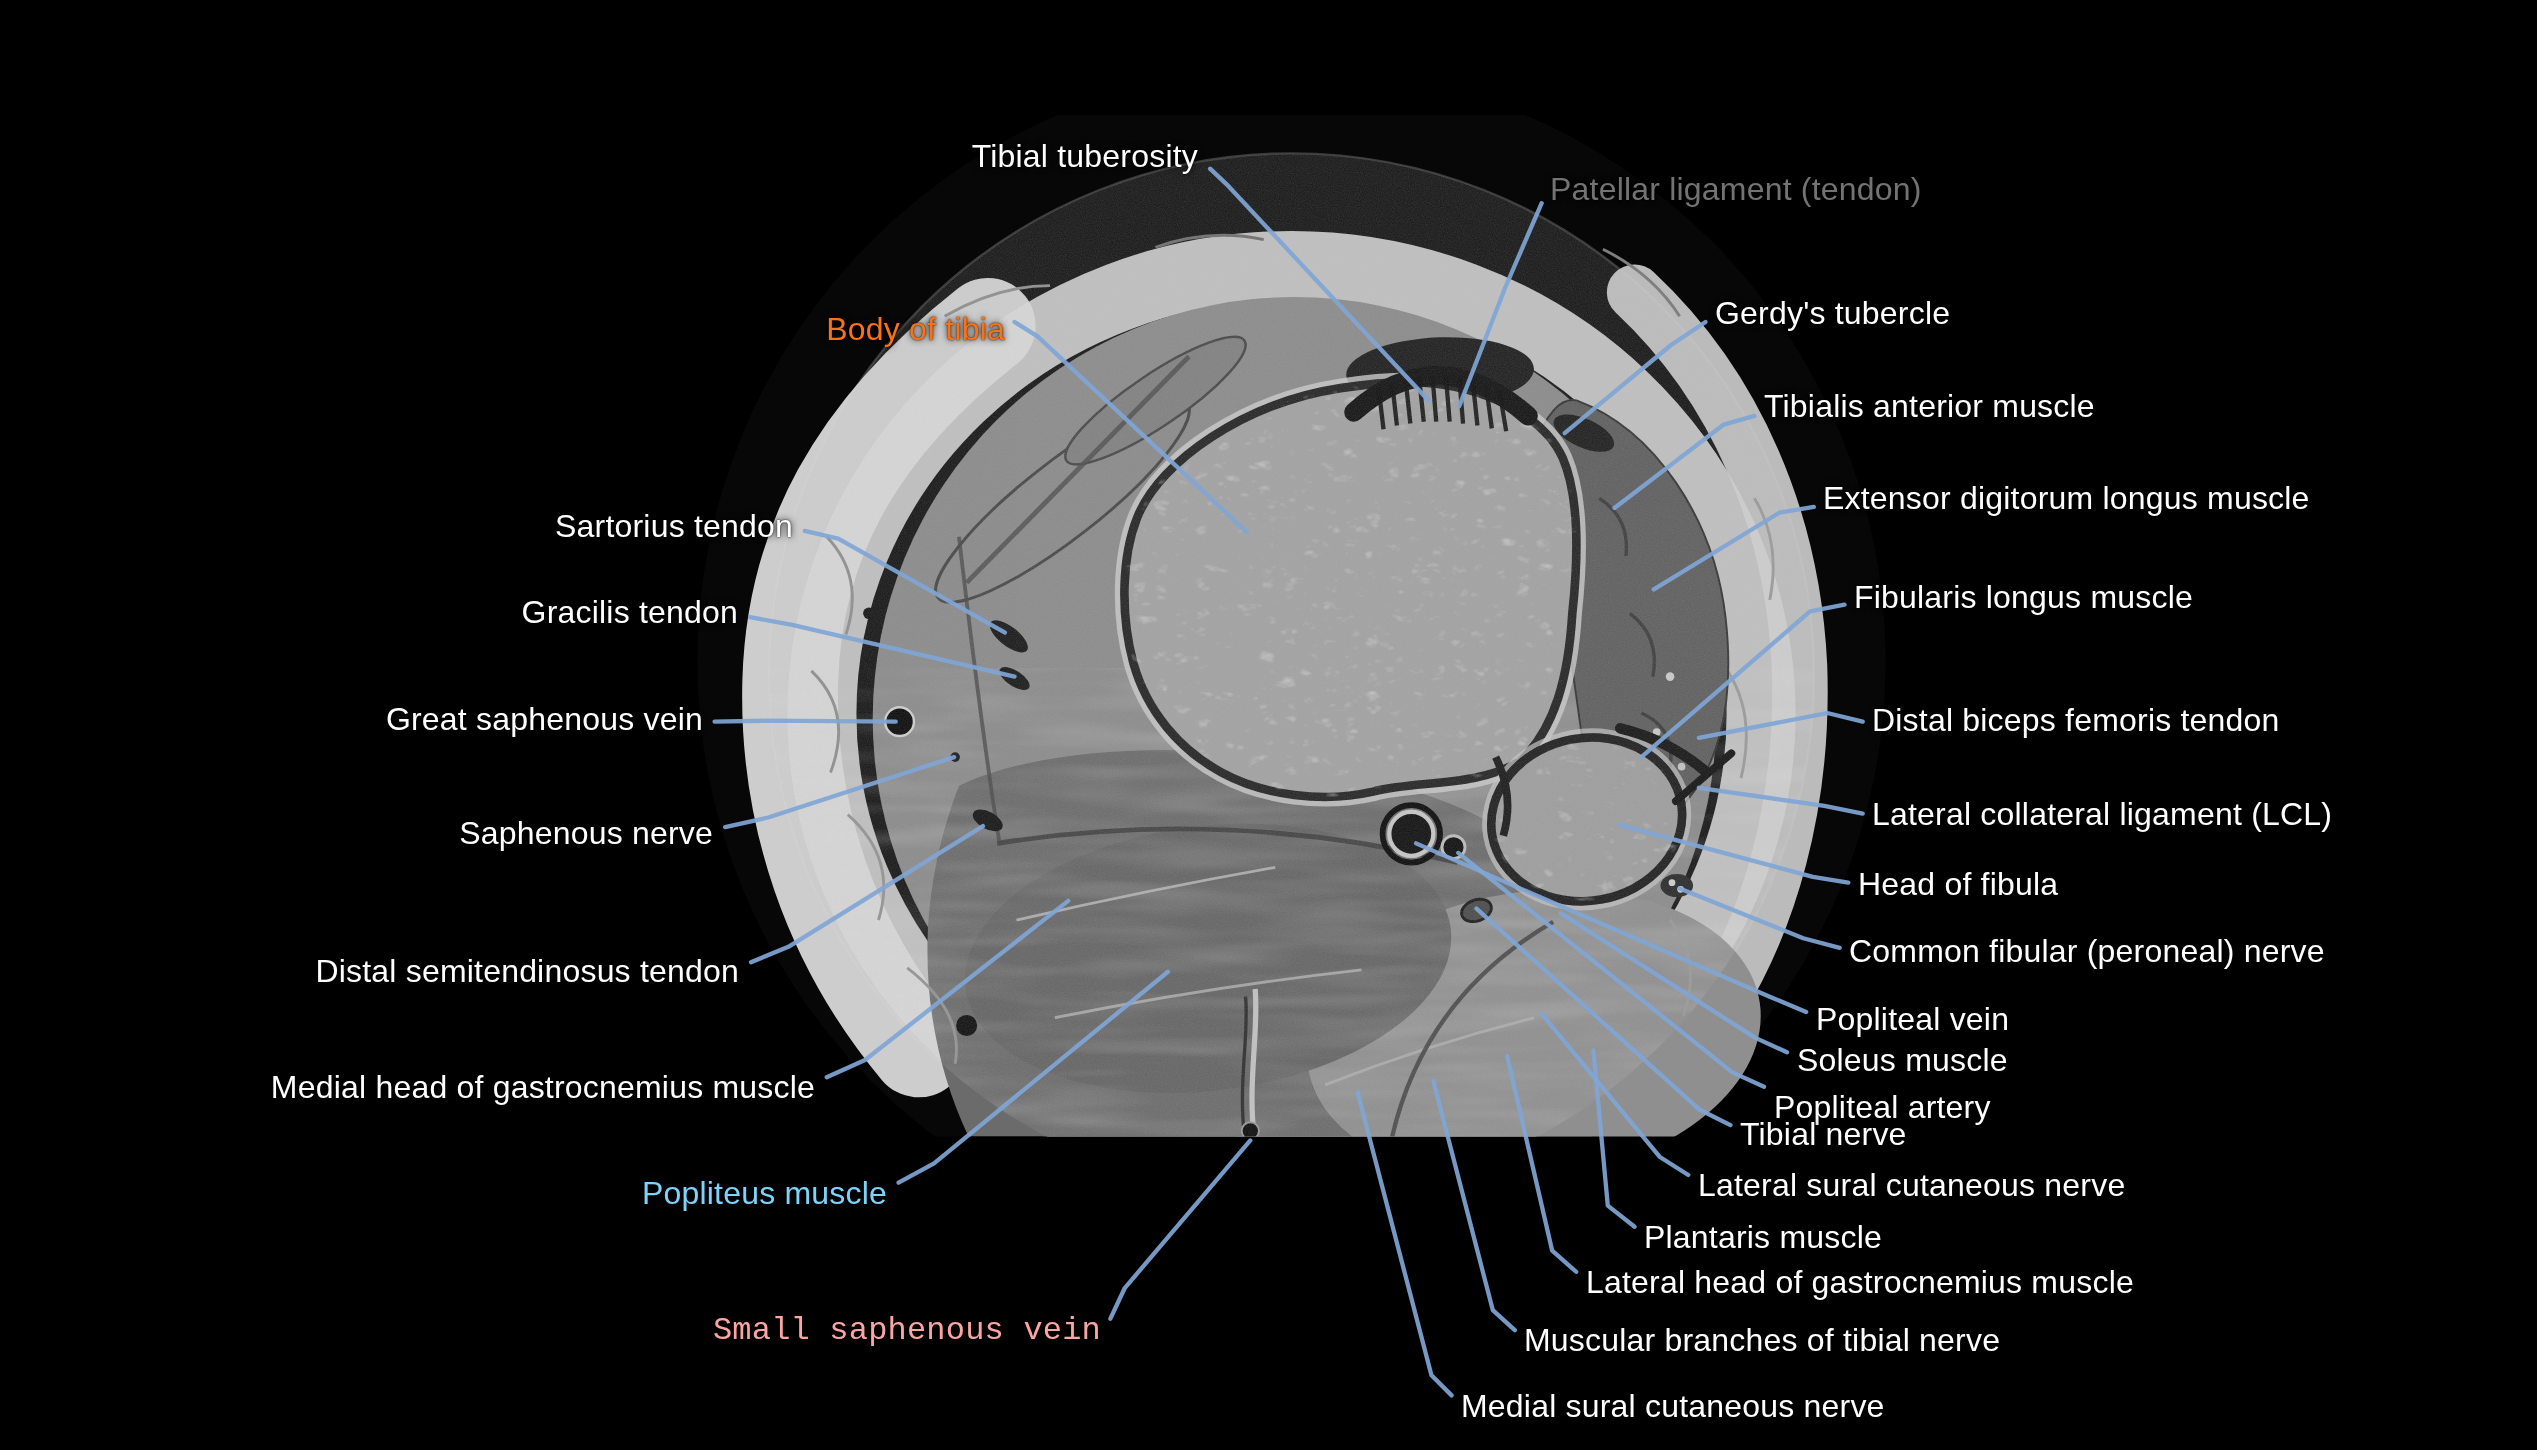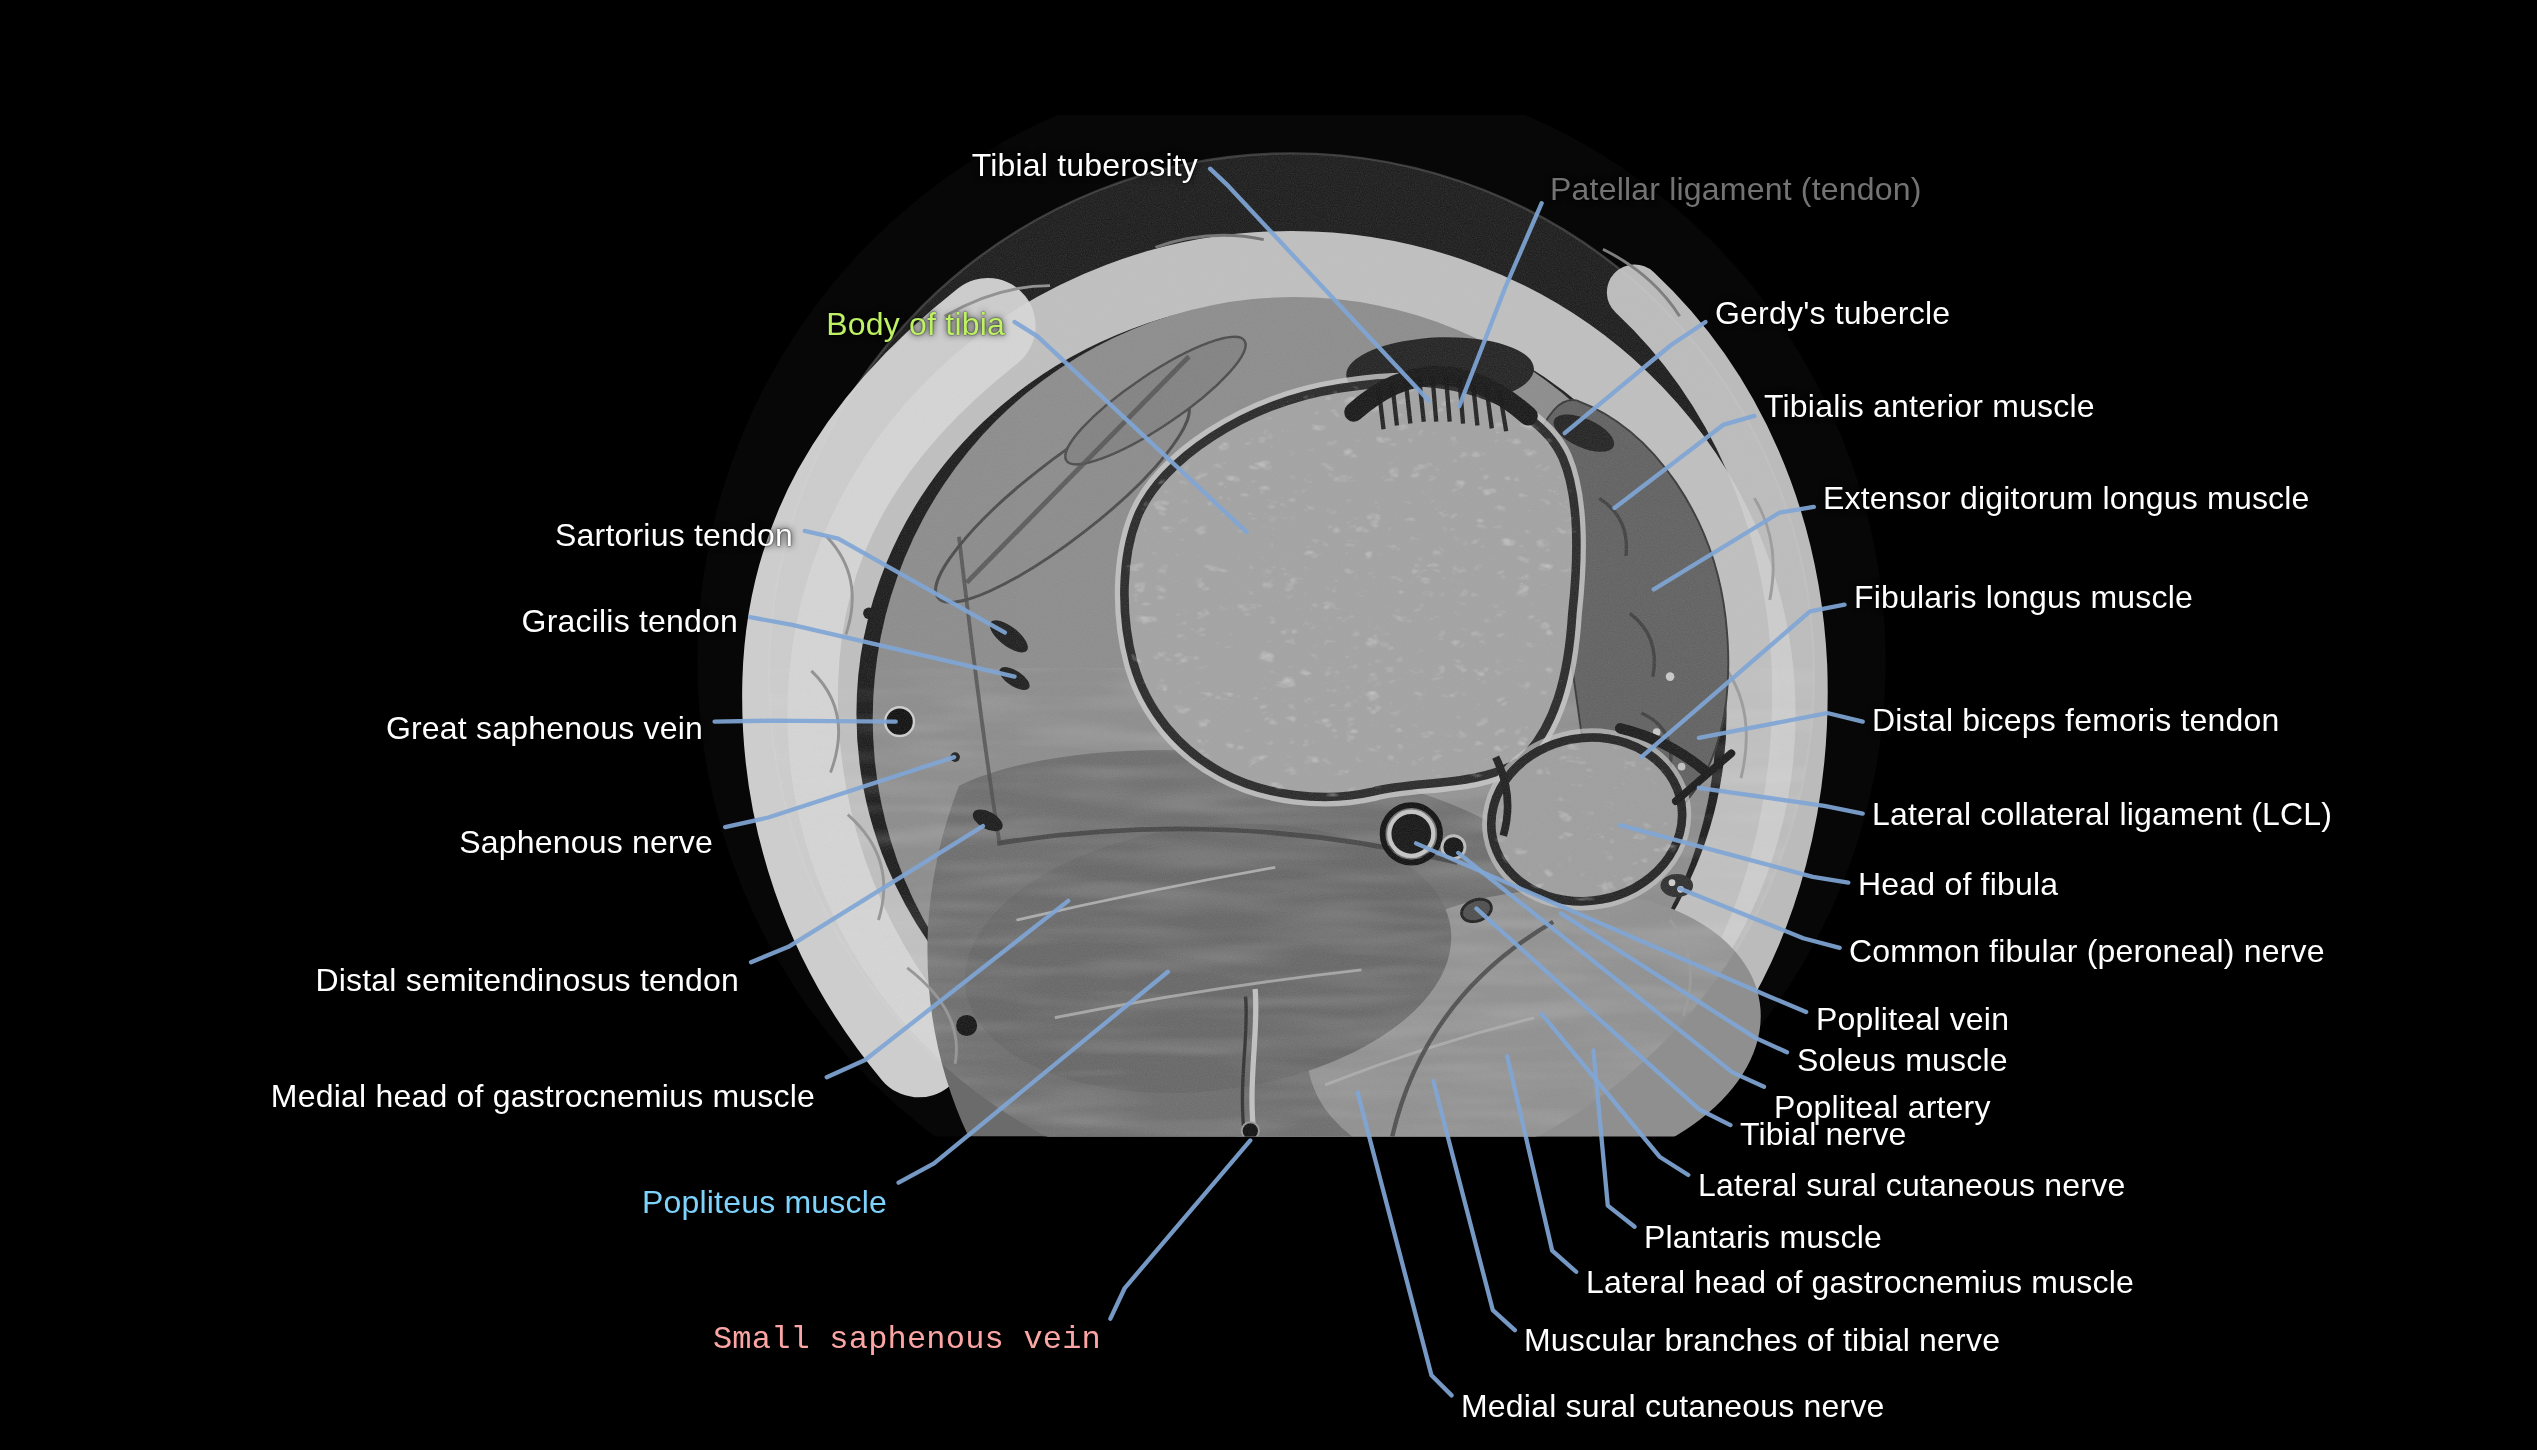--- a/index.html
+++ b/index.html
@@ -13,21 +13,21 @@
   .stage svg{position:absolute;left:0;top:0;}
   .lbl{
     position:absolute;
     white-space:nowrap;
     font-size:32px;
     line-height:1;
     letter-spacing:0.2px;
     text-shadow:0 0 7.7px rgba(0,0,0,.9), 0 0 1.9px rgba(0,0,0,.9);
     user-select:none;
   }
-  .lbl.align-right{transform:translate(-100%,-50%);margin-top:9px;}
+  .lbl.align-right{transform:translate(-100%,-50%);}
   .lbl.align-left{transform:translate(0,-50%);}
 </style>
 </head>
 <body>
 
 <div class="stage">
 
   <svg width="2538" height="1450" viewBox="0 0 2647 1513">
     <defs>
       <clipPath id="fieldClip">
@@ -191,21 +191,21 @@
         <polyline points="1761,1226 1731,1207 1608,1058" fill="none" stroke="#7fa6d5" stroke-width="4.5" stroke-linecap="round" stroke-linejoin="round" opacity="0.92"></polyline>
         <polyline points="1705,1280 1677,1258 1662,1096" fill="none" stroke="#7fa6d5" stroke-width="4.5" stroke-linecap="round" stroke-linejoin="round" opacity="0.92"></polyline>
         <polyline points="1644,1327 1619,1305 1572,1102" fill="none" stroke="#7fa6d5" stroke-width="4.5" stroke-linecap="round" stroke-linejoin="round" opacity="0.92"></polyline>
         <polyline points="1580,1388 1557,1367 1495,1128" fill="none" stroke="#7fa6d5" stroke-width="4.5" stroke-linecap="round" stroke-linejoin="round" opacity="0.92"></polyline>
         <polyline points="1514,1456 1493,1435 1416,1140" fill="none" stroke="#7fa6d5" stroke-width="4.5" stroke-linecap="round" stroke-linejoin="round" opacity="0.92"></polyline>
       </g>
   </svg>
 
   <div id="labels">
       <div class="lbl align-right" style="left: 1198px; top: 156px; color: rgb(255, 255, 255);">Tibial tuberosity</div>
-      <div class="lbl align-right" style="left: 1005px; top: 315px; color: #bef264;">Body of tibia</div>
+      <div class="lbl align-right" style="left: 1005px; top: 329px; color: #f97316;">Body of tibia</div>
       <div class="lbl align-right" style="left: 793px; top: 526px; color: rgb(255, 255, 255);">Sartorius tendon</div>
       <div class="lbl align-right" style="left: 738px; top: 612px; color: rgb(255, 255, 255);">Gracilis tendon</div>
       <div class="lbl align-right" style="left: 703px; top: 719px; color: rgb(255, 255, 255);">Great saphenous vein</div>
       <div class="lbl align-right" style="left: 713px; top: 833px; color: rgb(255, 255, 255);">Saphenous nerve</div>
       <div class="lbl align-right" style="left: 739px; top: 971px; color: rgb(255, 255, 255);">Distal semitendinosus tendon</div>
       <div class="lbl align-right" style="left: 815px; top: 1087px; color: rgb(255, 255, 255);">Medial head of gastrocnemius muscle</div>
       <div class="lbl align-right" style="left: 887px; top: 1193px; color: #7dd3fc;">Popliteus muscle</div>
       <div class="lbl align-right" style="left: 1101px; top: 1331px; color: #fca5a5; font-family: Liberation Mono, monospace;">Small saphenous vein</div>
       <div class="lbl align-left" style="left: 1550px; top: 189px; color: #737373;">Patellar ligament (tendon)</div>
       <div class="lbl align-left" style="left: 1715px; top: 313px; color: rgb(255, 255, 255);">Gerdy's tubercle</div>

